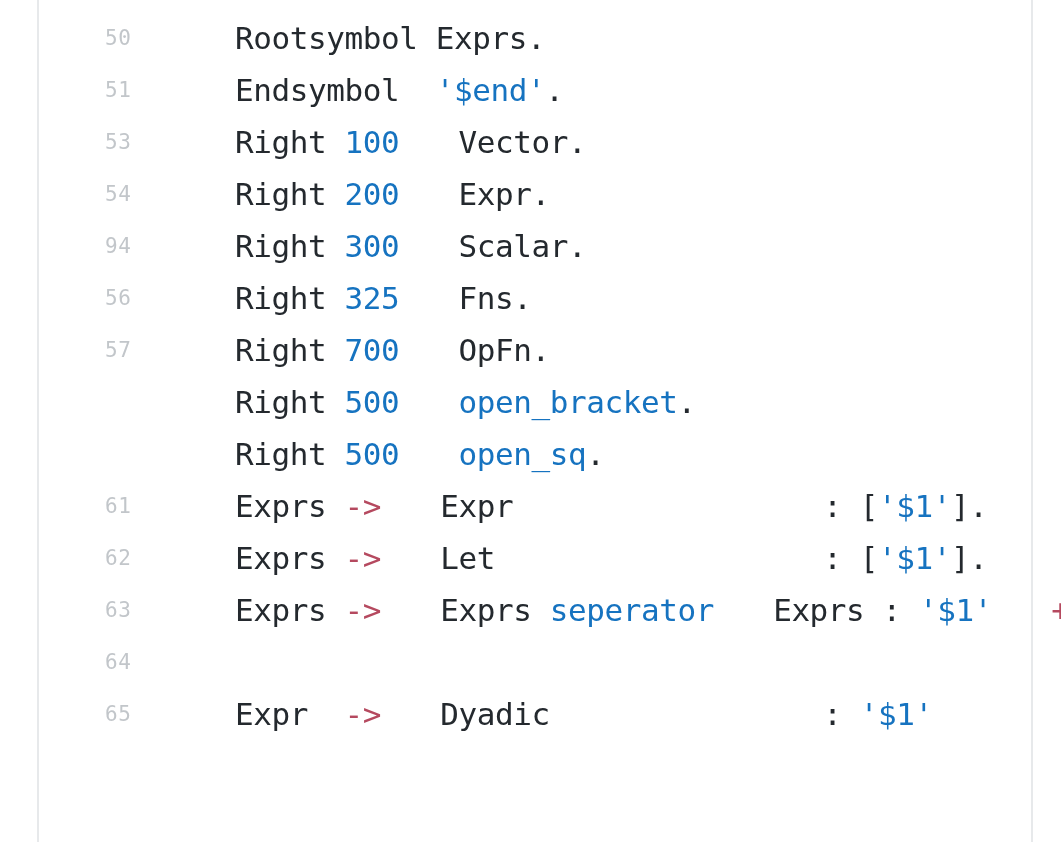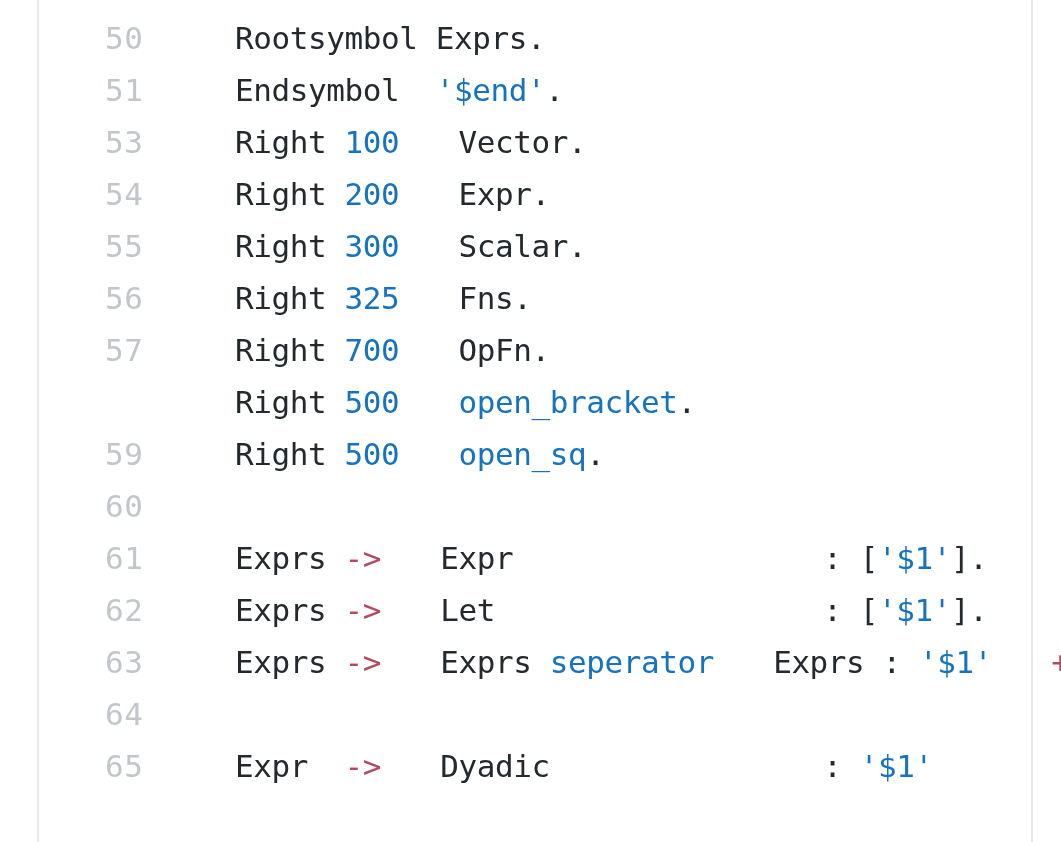--- a/index.html
+++ b/index.html
@@ -48,21 +48,21 @@
     white-space: pre;
   }
 
   .ln {
     position: absolute;
     left: 105px;
     top: 0;
     width: 70px;
     text-align: left;
     color: #c2c6ca;
-    font-size: 31px;
+    font-size: 21px;
     font-family: "DejaVu Sans Mono", "Liberation Mono", monospace;
     letter-spacing: 0.5px;
     user-select: none;
   }
 
   .lt {
     position: absolute;
     left: 194px;
     top: 0;
     font-size: 31px;
@@ -88,26 +88,25 @@
 
   <div class="rule left"></div>
   <div class="rule right"></div>
 
   <div class="code-surface" id="code-surface">
       <div class="code-line"><span class="ln">49</span><span class="lt"></span></div>
       <div class="code-line"><span class="ln">50</span><span class="lt"><span class="tok-plain">Rootsymbol Exprs.</span></span></div>
       <div class="code-line"><span class="ln">51</span><span class="lt"><span class="tok-plain">Endsymbol  </span><span class="tok-atom">'$end'</span><span class="tok-punct">.</span></span></div>
       <div class="code-line"><span class="ln">53</span><span class="lt"><span class="tok-plain">Right </span><span class="tok-num">100</span><span class="tok-plain"> Vector.</span></span></div>
       <div class="code-line"><span class="ln">54</span><span class="lt"><span class="tok-plain">Right </span><span class="tok-num">200</span><span class="tok-plain"> Expr.</span></span></div>
-      <div class="code-line"><span class="ln">55</span><span class="lt"><span class="tok-plain">Right </span><span class="tok-num">300</span><span class="tok-plain"> Scalar.</span></span></div>
+      <div class="code-line"><span class="ln">94</span><span class="lt"><span class="tok-plain">Right </span><span class="tok-num">300</span><span class="tok-plain"> Scalar.</span></span></div>
       <div class="code-line"><span class="ln">56</span><span class="lt"><span class="tok-plain">Right </span><span class="tok-num">325</span><span class="tok-plain"> Fns.</span></span></div>
       <div class="code-line"><span class="ln">57</span><span class="lt"><span class="tok-plain">Right </span><span class="tok-num">700</span><span class="tok-plain"> OpFn.</span></span></div>
       <div class="code-line"><span class="lt"><span class="tok-plain">Right </span><span class="tok-num">500</span><span class="tok-plain"> </span><span class="tok-ident">open_bracket</span><span class="tok-punct">.</span></span></div>
-      <div class="code-line"><span class="ln">59</span><span class="lt"><span class="tok-plain">Right </span><span class="tok-num">500</span><span class="tok-plain"> </span><span class="tok-ident">open_sq</span><span class="tok-punct">.</span></span></div>
-      <div class="code-line"><span class="ln">60</span><span class="lt"></span></div>
+      <div class="code-line"><span class="lt"><span class="tok-plain">Right </span><span class="tok-num">500</span><span class="tok-plain"> </span><span class="tok-ident">open_sq</span><span class="tok-punct">.</span></span></div>
       <div class="code-line"><span class="ln">61</span><span class="lt"><span class="tok-plain">Exprs </span><span class="tok-arrow">-&gt;</span><span class="tok-plain"> Expr                 : [</span><span class="tok-str">'$1'</span><span class="tok-punct">].</span></span></div>
       <div class="code-line"><span class="ln">62</span><span class="lt"><span class="tok-plain">Exprs </span><span class="tok-arrow">-&gt;</span><span class="tok-plain"> Let                  : [</span><span class="tok-str">'$1'</span><span class="tok-punct">].</span></span></div>
       <div class="code-line"><span class="ln">63</span><span class="lt"><span class="tok-plain">Exprs </span><span class="tok-arrow">-&gt;</span><span class="tok-plain"> Exprs </span><span class="tok-ident">seperator</span><span class="tok-plain"> Exprs : </span><span class="tok-str">'$1'</span><span class="tok-plain"> </span><span class="tok-op">++</span><span class="tok-plain"> </span><span class="tok-str">'$3'</span></span></div>
       <div class="code-line"><span class="ln">64</span><span class="lt"></span></div>
       <div class="code-line"><span class="ln">65</span><span class="lt"><span class="tok-plain">Expr  </span><span class="tok-arrow">-&gt;</span><span class="tok-plain"> Dyadic               : </span><span class="tok-str">'$1'</span></span></div>
     </div>
 
 </div>
 
 </body></html>

